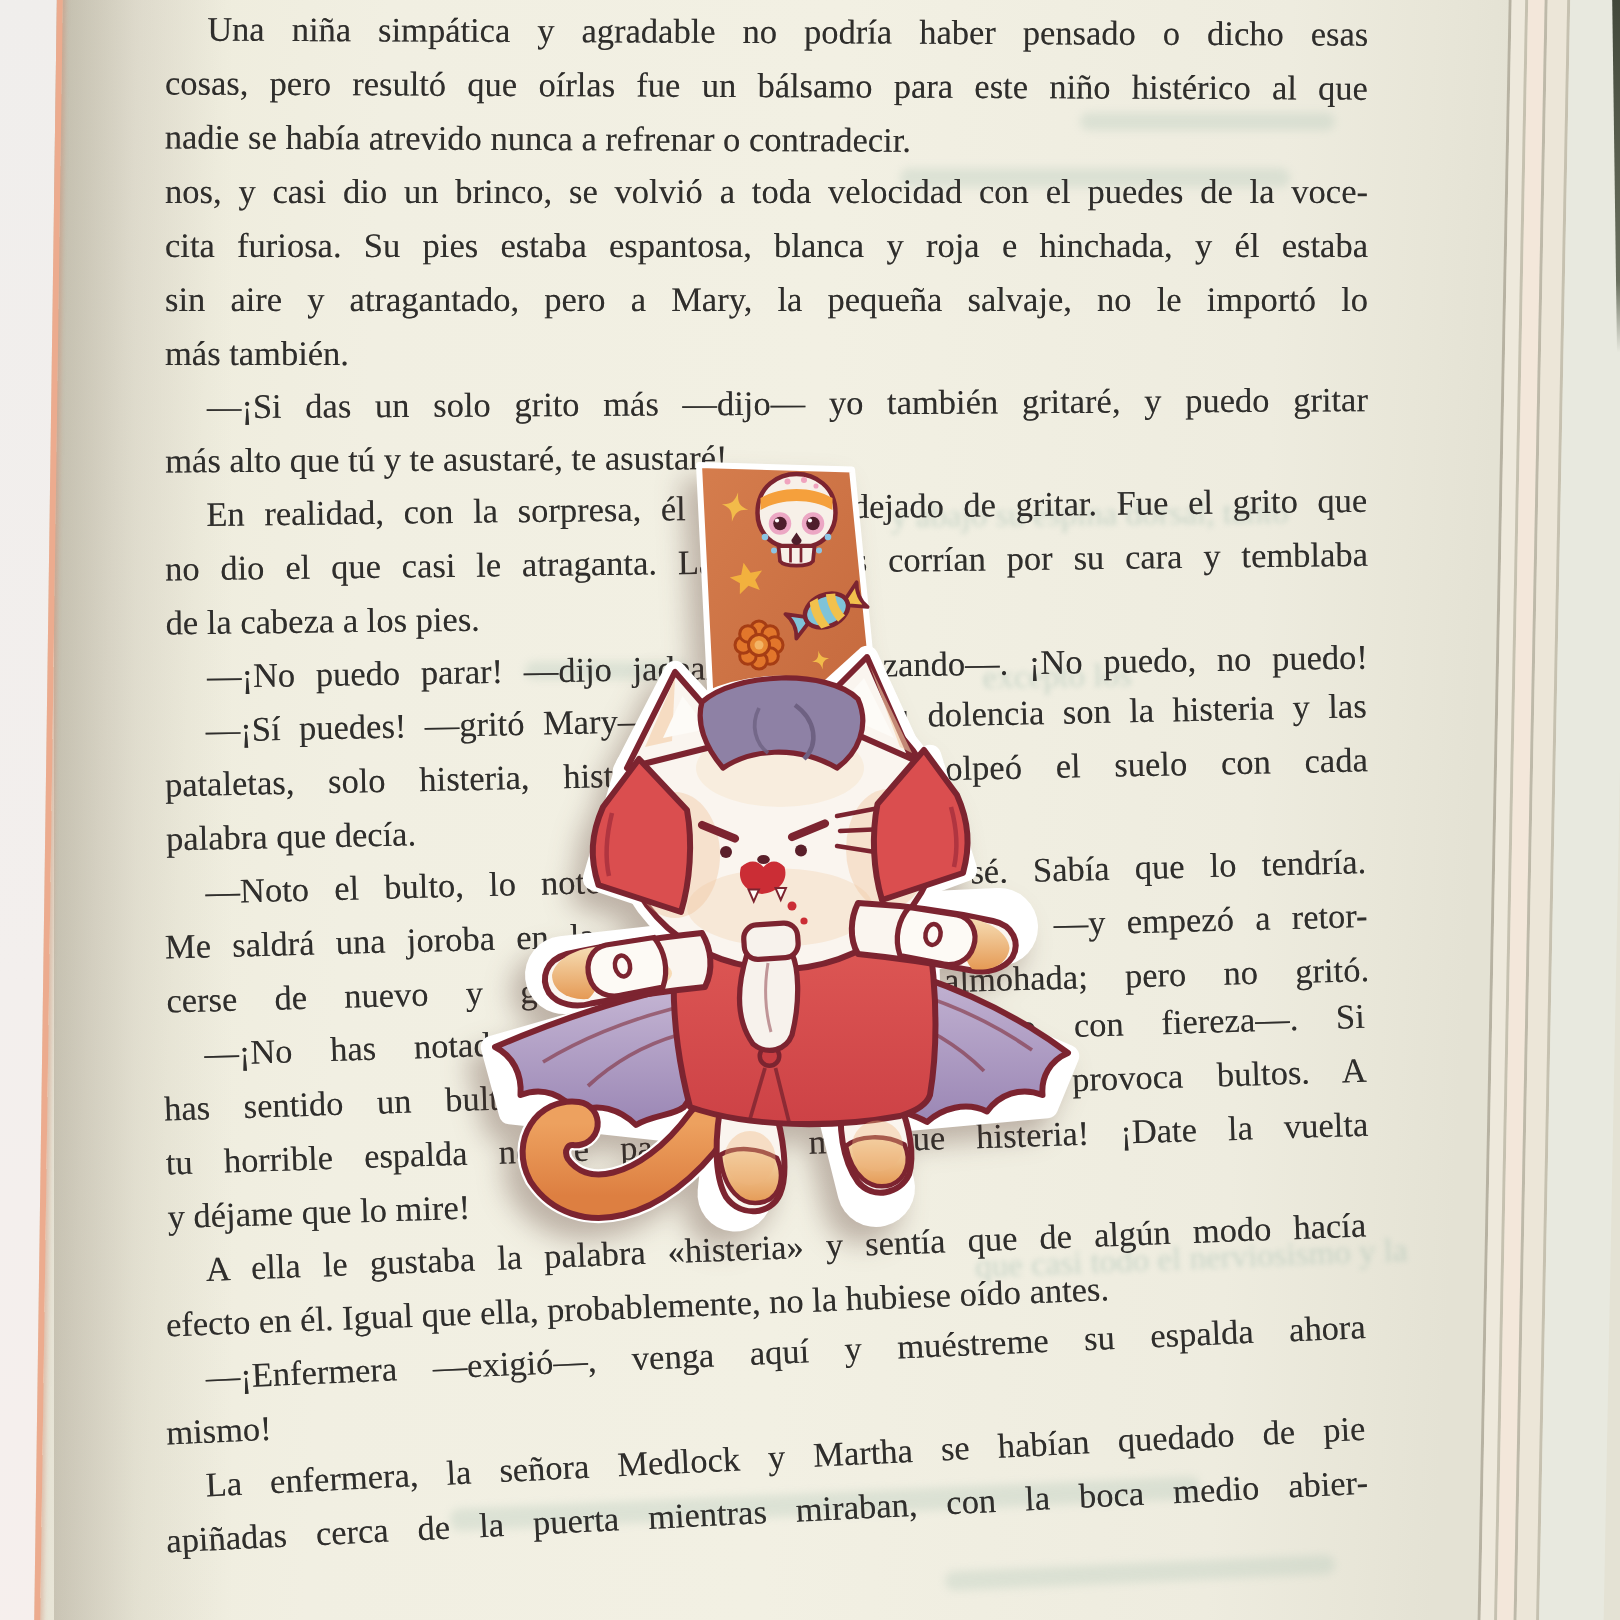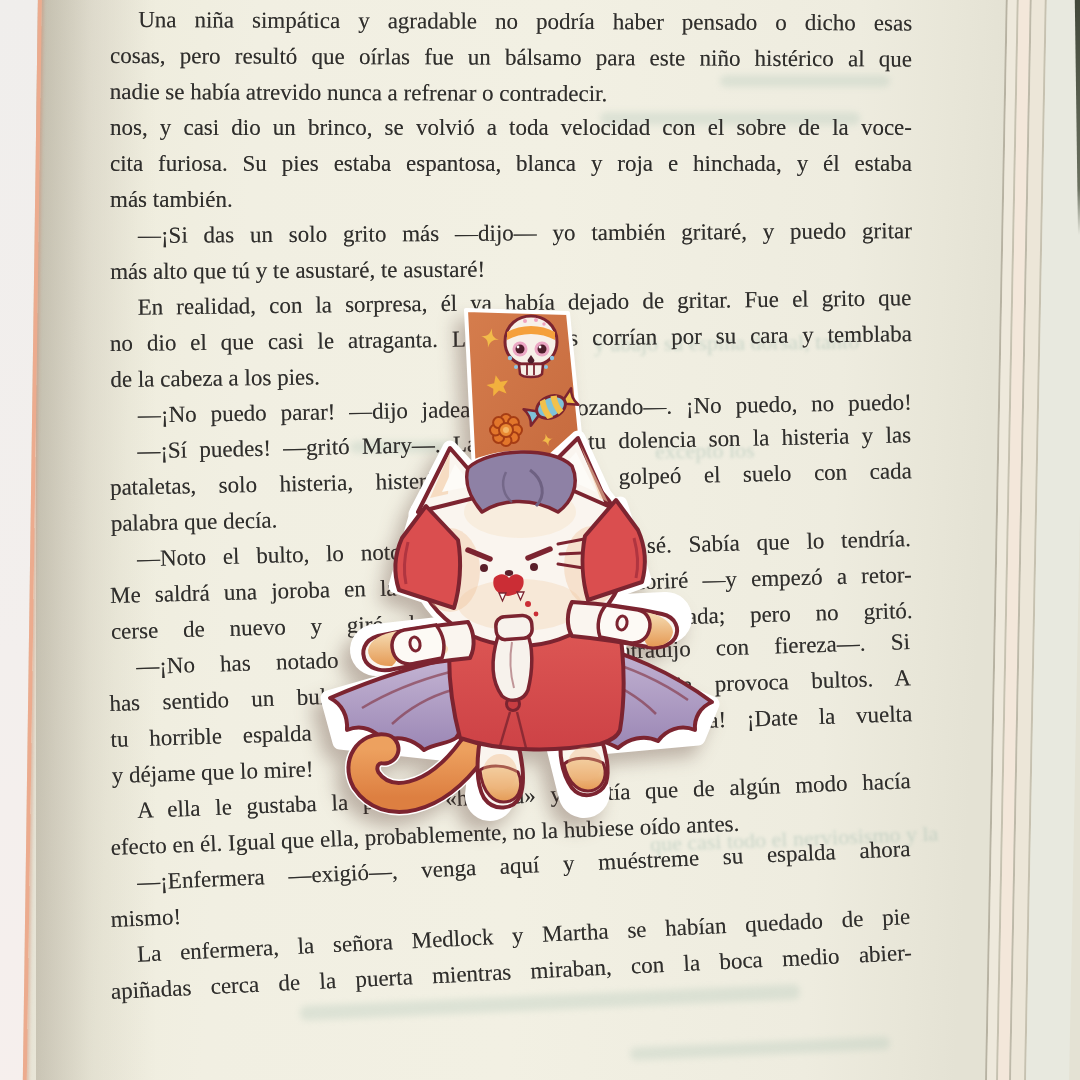--- a/index.html
+++ b/index.html
@@ -89,22 +89,23 @@
   <div class="gbar" style="left:300px;top:995px;width:500px;height:15px;transform:rotate(-2.5deg);"></div>
   <div class="gbar" style="left:630px;top:1042px;width:260px;height:13px;transform:rotate(-2.5deg);"></div>
 
   <div class="text-block" id="text-block">
       <div class="para" style="transform: rotate(0.25deg);">
         <div class="line justify indent">Una niña simpática y agradable no podría haber pensado o dicho esas</div>
         <div class="line justify">cosas, pero resultó que oírlas fue un bálsamo para este niño histérico al que</div>
         <div class="line">nadie se había atrevido nunca a refrenar o contradecir.</div>
       </div>
       <div class="para" style="transform: rotate(0deg);">
-        <div class="line justify">nos, y casi dio un brinco, se volvió a toda velocidad con el sobre de la voce-</div>
+        <div class="line justify">nos, y casi dio un brinco, se volvió a toda velocidad con el puedes de la voce-</div>
         <div class="line justify">cita furiosa. Su pies estaba espantosa, blanca y roja e hinchada, y él estaba</div>
+        <div class="line justify">sin aire y atragantado, pero a Mary, la pequeña salvaje, no le importó lo</div>
         <div class="line">más también.</div>
       </div>
       <div class="para" style="transform: rotate(-0.35deg);">
         <div class="line justify indent">—¡Si das un solo grito más —dijo— yo también gritaré, y puedo gritar</div>
         <div class="line">más alto que tú y te asustaré, te asustaré!</div>
       </div>
       <div class="para" style="transform: rotate(-0.7deg);">
         <div class="line justify indent">En realidad, con la sorpresa, él ya había dejado de gritar. Fue el grito que</div>
         <div class="line justify">no dio el que casi le atraganta. Las lágrimas corrían por su cara y temblaba</div>
         <div class="line">de la cabeza a los pies.</div>

